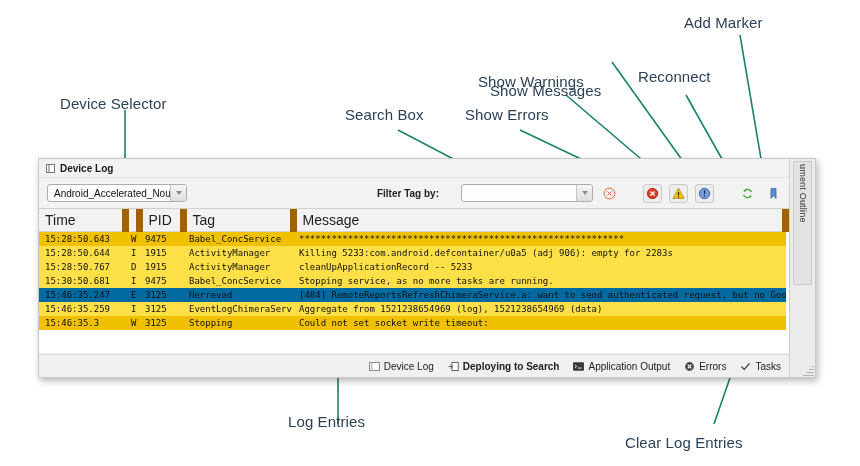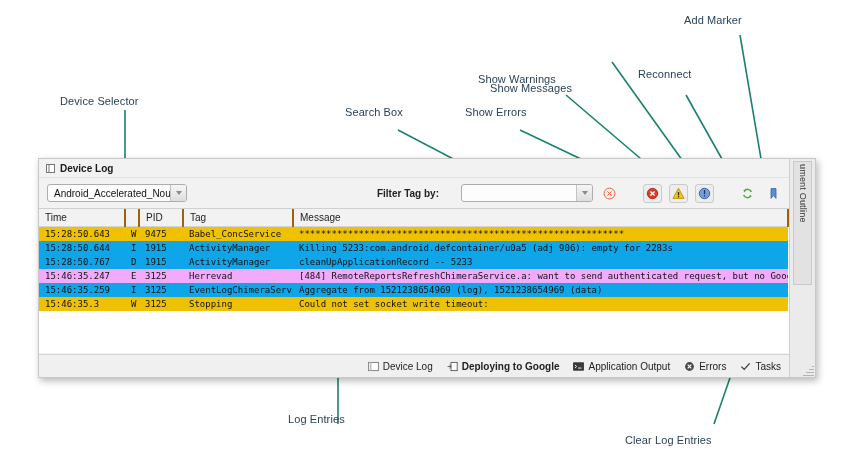--- a/index.html
+++ b/index.html
@@ -13,21 +13,21 @@
     font-family: "Liberation Sans", sans-serif;
     overflow: hidden;
     position: relative;
   }
 
   
   .annot {
     position: absolute;
     color: #2b4158;
     font-family: "Liberation Sans", sans-serif;
-    font-size: 11px;
+    font-size: 15px;
     white-space: nowrap;
     letter-spacing: 0.1px;
   }
   svg.leaders {
     position: absolute;
     left: 0; top: 0;
     width: 860px; height: 466px;
     pointer-events: none;
   }
 
@@ -192,44 +192,44 @@
     border-top: 1px solid #d0d0d0;
     overflow: hidden;
   }
   table.logtable {
     border-collapse: collapse;
     width: 100%;
     table-layout: fixed;
   }
   table.logtable thead th {
     background: #f2f2f2;
-    font-size: 10px;
+    font-size: 14px;
     font-weight: normal;
     color: #1d1d1d;
     text-align: left;
     padding: 3px 0 3px 6px;
     border-bottom: 1px solid #d4d4d4;
-    border-right: 2px solid #a16207;
+    border-right: 7px solid #a16207;
     height: 15px;
     box-sizing: border-box;
     font-family: "Liberation Sans", sans-serif;
   }
   table.logtable tbody td {
     font-family: "DejaVu Sans Mono", monospace;
     font-size: 9px;
     color: #111;
     padding: 1px 0 1px 6px;
     height: 14px;
     box-sizing: border-box;
     white-space: nowrap;
     overflow: hidden;
   }
   tr.row-warn td { background: #efc100; }
-  tr.row-error td { background: #f0abfc; }
-  tr.row-normal td { background: #0ea5e9; }
+  tr.row-error td { background: #0369a1; }
+  tr.row-normal td { background: #fde047; }
 
   .col-time { width: 86px; }
   .col-lvl  { width: 14px; }
   .col-pid  { width: 44px; }
   .col-tag  { width: 110px; }
   .col-msg  { width: auto; }
 
   
   .statusbar {
     position: absolute;
@@ -455,20 +455,27 @@
             <td class="col-tag">ActivityManager</td>
             <td class="col-msg">Killing 5233:com.android.defcontainer/u0a5 (adj 906): empty for 2283s</td>
           </tr>
           <tr class="row-normal">
             <td class="col-time">15:28:50.767</td>
             <td class="col-lvl">D</td>
             <td class="col-pid">1915</td>
             <td class="col-tag">ActivityManager</td>
             <td class="col-msg">cleanUpApplicationRecord -- 5233</td>
           </tr>
+          <tr class="row-normal">
+            <td class="col-time">15:30:50.681</td>
+            <td class="col-lvl">I</td>
+            <td class="col-pid">9475</td>
+            <td class="col-tag">Babel_ConcService</td>
+            <td class="col-msg">Stopping service, as no more tasks are running.</td>
+          </tr>
           <tr class="row-error">
             <td class="col-time">15:46:35.247</td>
             <td class="col-lvl">E</td>
             <td class="col-pid">3125</td>
             <td class="col-tag">Herrevad</td>
             <td class="col-msg">[484] RemoteReportsRefreshChimeraService.a: want to send authenticated request, but no Google account on device</td>
           </tr>
           <tr class="row-normal">
             <td class="col-time">15:46:35.259</td>
             <td class="col-lvl">I</td>
@@ -495,21 +502,21 @@
         <rect x="1.8" y="1.4" width="1.8" height="8.2" fill="#c4c4c4"></rect>
       </svg>
       <span>Device Log</span>
     </span>
 
     <span class="status-item active">
       <svg width="11" height="11" viewBox="0 0 11 11">
         <rect x="4.0" y="1.4" width="6.2" height="8.2" fill="#fff" stroke="#555" stroke-width="0.9"></rect>
         <path d="M0.5,5.5 L4.2,5.5 M2.4,3.8 L4.2,5.5 L2.4,7.2" fill="none" stroke="#555" stroke-width="0.9"></path>
       </svg>
-      <span>Deploying to Google</span>
+      <span>Deploying to Search</span>
     </span>
 
     <span class="status-item">
       <svg width="11" height="11" viewBox="0 0 11 11">
         <rect x="0.6" y="1.8" width="9.8" height="7.4" fill="#3b3b3b" stroke="#2a2a2a" stroke-width="0.8"></rect>
         <path d="M2.0,4.0 L3.6,5.5 L2.0,7.0" fill="none" stroke="#fff" stroke-width="0.9"></path>
         <rect x="5.0" y="6.6" width="3.4" height="0.9" fill="#fff"></rect>
       </svg>
       <span>Application Output</span>
     </span>

